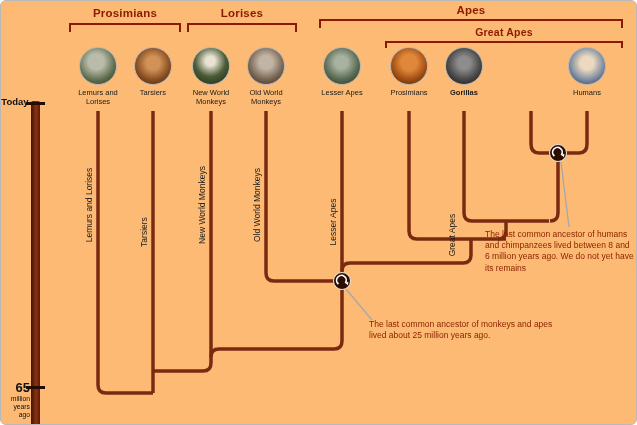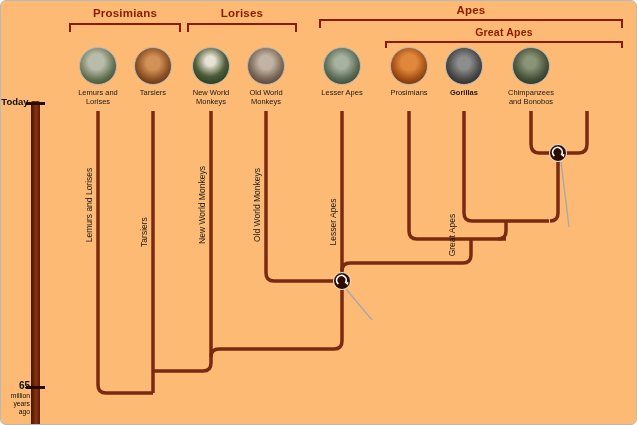--- a/index.html
+++ b/index.html
@@ -56,21 +56,21 @@
   .tbar {
     position:absolute; left:30px; top:100px; width:9px; height:325px;
     background:linear-gradient(to right,#3f1203,#8a3312 55%,#5a1c08);
     border-radius:2px 2px 0 0;
   }
   .tick { position:absolute; left:25px; width:19px; height:3px; background:#240c00; }
   .today-label { position:absolute; left:0; top:95px; width:28px; text-align:center;
     font-size:9.5px; font-weight:bold; color:#111; }
   .mya-label { position:absolute; left:0; top:379px; width:29px; text-align:right;
     line-height:1.18; color:#111; }
-  .mya-num { font-size:10px; font-weight:bold; }
+  .mya-num { font-size:13px; font-weight:bold; }
   .mya-unit { font-size:6.8px; }
 </style>
 </head>
 <body>
 
 <div id="canvas">
 
   <svg class="layer" width="637" height="425" viewBox="0 0 637 425">
     <g style="stroke:var(--tree)" stroke-width="3.5" fill="none">
       <path d="M97,110 V384 Q97,392 105,392 H152"></path>
@@ -137,32 +137,34 @@
     <div class="taxon-label">Lesser Apes</div>
   </div>
   <div class="taxon" style="left:380px;">
     <div class="photo p6"></div>
     <div class="taxon-label">Prosimians</div>
   </div>
   <div class="taxon" style="left:435px;font-weight:bold;">
     <div class="photo p7"></div>
     <div class="taxon-label">Gorillas</div>
   </div>
-  <div class="taxon" style="left:502px;">
-    <div class="photo p8"></div>
-    <div class="taxon-label">Chimpanzees and Bonobos</div>
+  <div class="taxon" style="left:558px;">
+    <div class="photo p9"></div>
+    <div class="taxon-label">Humans</div>
   </div>
 
   <div class="branch-label" style="left:33px;  top:199px;">Lemurs and Lorises</div>
   <div class="branch-label" style="left:88px;  top:226px;">Tarsiers</div>
   <div class="branch-label" style="left:146px; top:199px;">New World Monkeys</div>
   <div class="branch-label" style="left:201px; top:199px;">Old World Monkeys</div>
   <div class="branch-label" style="left:277px; top:216px;">Lesser Apes</div>
   <div class="branch-label wrap" style="left:426px; top:229px;">Great Apes</div>
 
+  <div class="annotation" style="left:368px; top:318px; width:190px;">The last common ancestor of monkeys and apes lived about 25 million years ago.</div>
+  <div class="annotation" style="left:484px; top:228px; width:150px;">The last common ancestor of humans and chimpanzees lived between 8 and 6 million years ago. We do not yet have its remains</div>
 
   <div class="tbar"></div>
   <div class="tick" style="top:101px;"></div>
   <div class="tick" style="top:385px;"></div>
   <div class="today-label">Today</div>
   <div class="mya-label">
     <div class="mya-num">65</div>
     <div class="mya-unit">million</div>
     <div class="mya-unit">years ago</div>
   </div>

